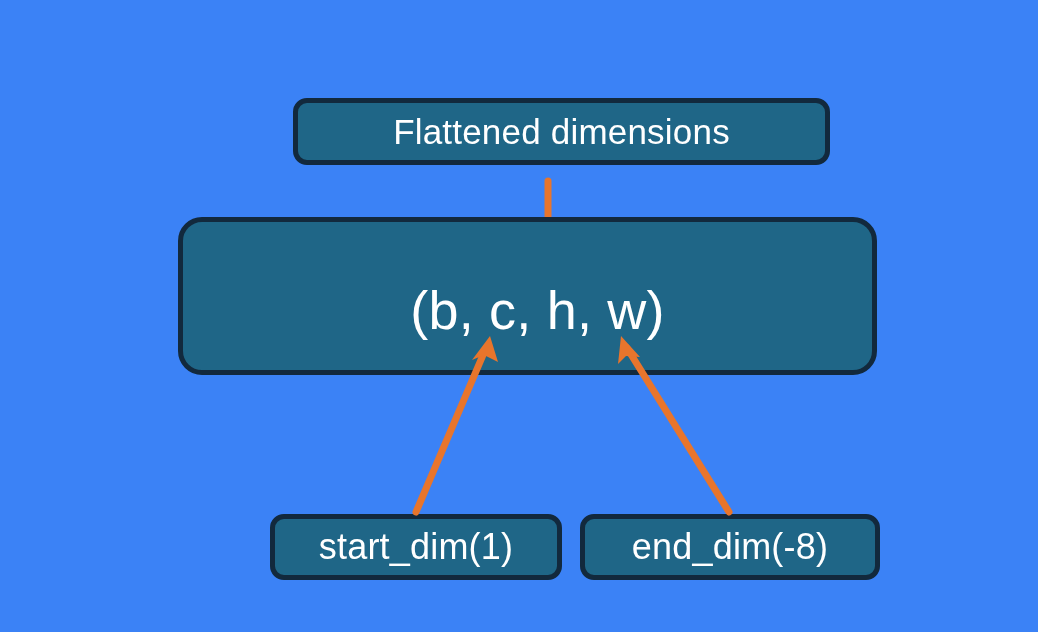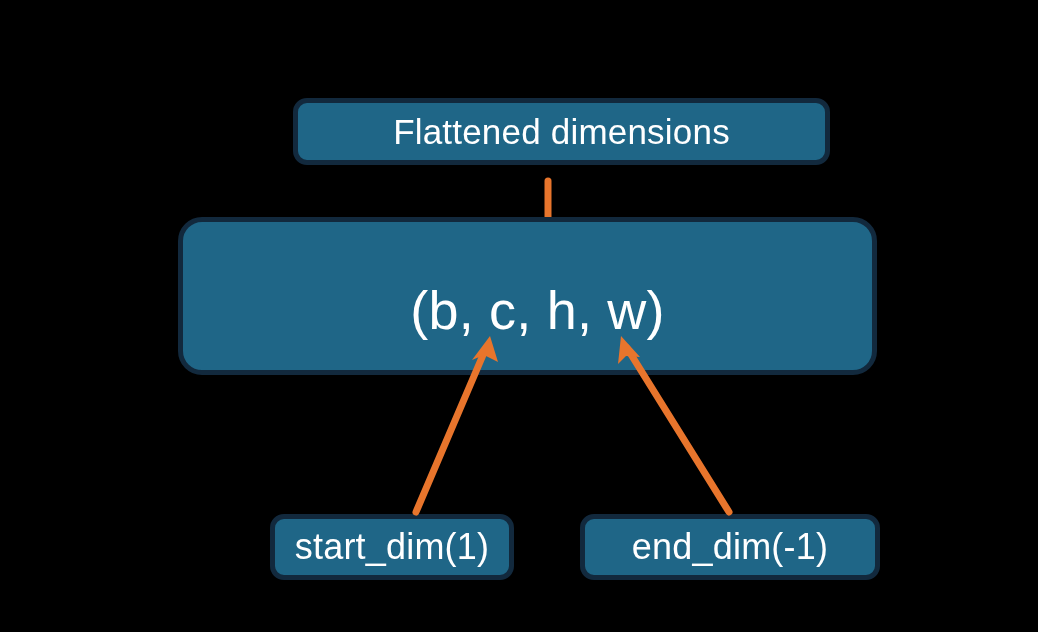--- a/index.html
+++ b/index.html
@@ -10,21 +10,21 @@
     width: 1038px;
     height: 632px;
     background: #ffffff;
     font-family: "Liberation Sans", sans-serif;
     overflow: hidden;
   }
   #stage {
     position: relative;
     width: 1038px;
     height: 632px;
-    background: #000000;
+    background: #3b82f6;
   }
 
   
   #connectors-under {
     position: absolute;
     left: 0; top: 0;
     width: 1038px; height: 632px;
     z-index: 1;
   }
   #connectors-over {
@@ -73,21 +73,21 @@
   #node-shape .shape-text {
     position: relative;
     top: 14px;
     margin-left: 20px;
   }
 
   
   #node-start-dim {
     left: 270px;
     top: 514px;
-    width: 244px;
+    width: 292px;
     height: 66px;
     border-radius: 14px;
     font-size: 36px;
   }
   #node-end-dim {
     left: 580px;
     top: 514px;
     width: 300px;
     height: 66px;
     border-radius: 14px;
@@ -121,21 +121,21 @@
 
   <div class="node" id="node-shape">
     <span class="shape-text">(b, c, h, w)</span>
   </div>
 
   <div class="node" id="node-start-dim">
     <span>start_dim(1)</span>
   </div>
 
   <div class="node" id="node-end-dim">
-    <span>end_dim(-1)</span>
+    <span>end_dim(-8)</span>
   </div>
 
   <svg id="connectors-over" viewBox="0 0 1038 632">
 
     <g>
       <line x1="416" y1="512" x2="486" y2="348" stroke="#e8752c" stroke-width="7" stroke-linecap="round"></line>
       <polygon points="490,336 498,362 484,355 472,360" fill="#e8752c"></polygon>
     </g>
 
     <g>

